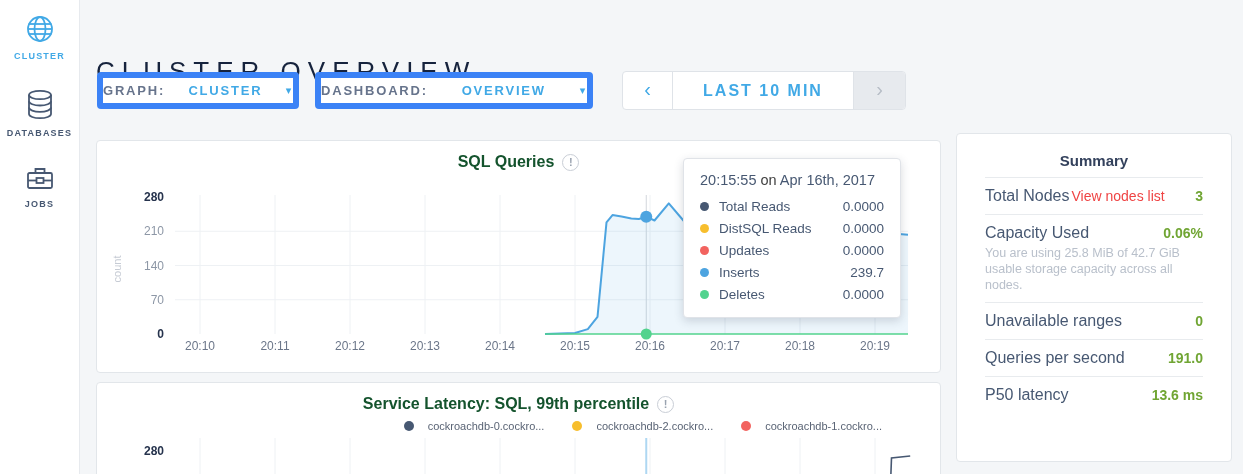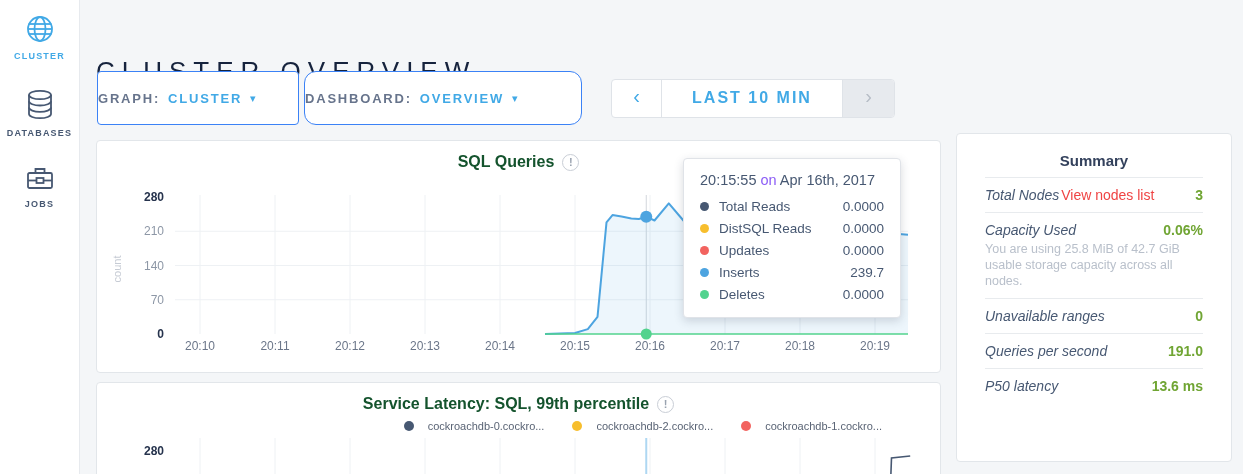--- a/index.html
+++ b/index.html
@@ -19,29 +19,29 @@
   .side-item.active .lbl { color:#41a9e6; }
   
   .main { position:relative; margin-left:80px; width:1163px; height:474px; }
   .page-title {
     position:absolute; left:16px; top:20px;
     font-size:26px; font-weight:400; letter-spacing:7px; color:#16233d;margin-top:36px;
   }
   
   .controls { position:absolute; left:17px; top:71px; display:flex; align-items:center; }
   .dd {
-    height:54px; background:#fff; border:1px solid #3b82f6; border-radius:4px;
-    display:flex; align-items:center; justify-content:flex-start; gap:8px; cursor:pointer;
+    height:37px; background:#fff; border:6px solid #3b82f6; border-radius:4px;
+    display:flex; align-items:center; justify-content:space-between; gap:8px; cursor:pointer;
     font-size:13px; font-weight:700; letter-spacing:1.8px;
   }
   .dd .dd-label { color:#67748c; }
   .dd .dd-value { color:#41a9e6; }
   .dd .caret { color:#41a9e6; font-size:11px; }
   .dd-graph { width:202px; }
-  .dd-dashboard { width:278px; margin-left:5px;border-radius:12px; }
+  .dd-dashboard { width:278px; margin-left:16px; }
   .timesel { display:flex; margin-left:29px; height:39px; border:1px solid #dfe3e8; border-radius:4px; overflow:hidden; background:#fff; }
   .timesel .seg { display:flex; align-items:center; justify-content:center; }
   .ts-prev { width:50px; border-right:1px solid #dfe3e8; color:#41a9e6; font-size:20px; cursor:pointer; padding-bottom:3px; }
   .ts-label { width:180px; color:#41a9e6; font-size:16px; font-weight:700; letter-spacing:2px; cursor:pointer; }
   .ts-next { width:52px; border-left:1px solid #dfe3e8; background:#e7eaee; color:#b6bdc6; font-size:20px; cursor:default; padding-bottom:3px; }
   
   .panel { position:absolute; background:#fff; border:1px solid #e2e6ea; border-radius:4px; }
   .panel-chart1 { left:16px; top:140px; width:845px; height:233px; }
   .panel-chart2 { left:16px; top:382px; width:845px; height:200px; }
   .panel-summary { left:876px; top:133px; width:276px; height:329px; padding:14px 28px 10px; }
@@ -62,31 +62,31 @@
   .legend { display:flex; justify-content:flex-end; gap:28px; padding-right:58px; margin-top:7px; }
   .legend-item { display:flex; align-items:center; gap:14px; font-size:11px; color:#5a6475; cursor:pointer; }
   .legend-dot { width:10px; height:10px; border-radius:50%; }
   
   .tooltip {
     position:absolute; left:586px; top:17px; width:218px; z-index:10;
     background:#fff; border:1px solid #e0e3e8; border-radius:4px;
     box-shadow:0 3px 10px rgba(40,50,70,.18); padding:13px 16px 12px;
   }
   .tt-title { font-size:14.5px; margin-bottom:7px; color:#475872; }
-  .tt-title .on { color:#8b5cf6; }
+  .tt-title .on { color:#404040; }
   .tt-row { display:flex; align-items:center; font-size:13.5px; height:22px; color:#475872; }
   .tt-dot { width:9px; height:9px; border-radius:50%; margin-right:10px; flex:none; }
   .tt-name { flex:1; }
   .tt-val { text-align:right; }
   
   .sum-title { text-align:center; font-size:15px; font-weight:700; color:#33415c; padding:4px 0 8px; }
   .sum-row { border-top:1px solid #e8ebee; padding:9px 0; }
   .sum-row:first-of-type { border-top:none; }
   .sum-line { display:flex; align-items:baseline; }
-  .sum-label { font-size:14px; color:#475872;font-style:italic; }
+  .sum-label { font-size:16px; color:#475872; }
   .sum-link { font-size:14px; color:#ef4444; margin-left:2px; cursor:pointer; }
   .sum-value { margin-left:auto; font-size:14px; font-weight:700; color:#70a533; }
   .sum-sub { font-size:12.5px; line-height:16px; color:#b9c0cb; margin-top:3px; }
 </style>
 </head>
 <body>
 
 <nav class="sidebar">
   <div class="side-item active">
     <svg width="32" height="32" viewBox="0 0 32 32">

